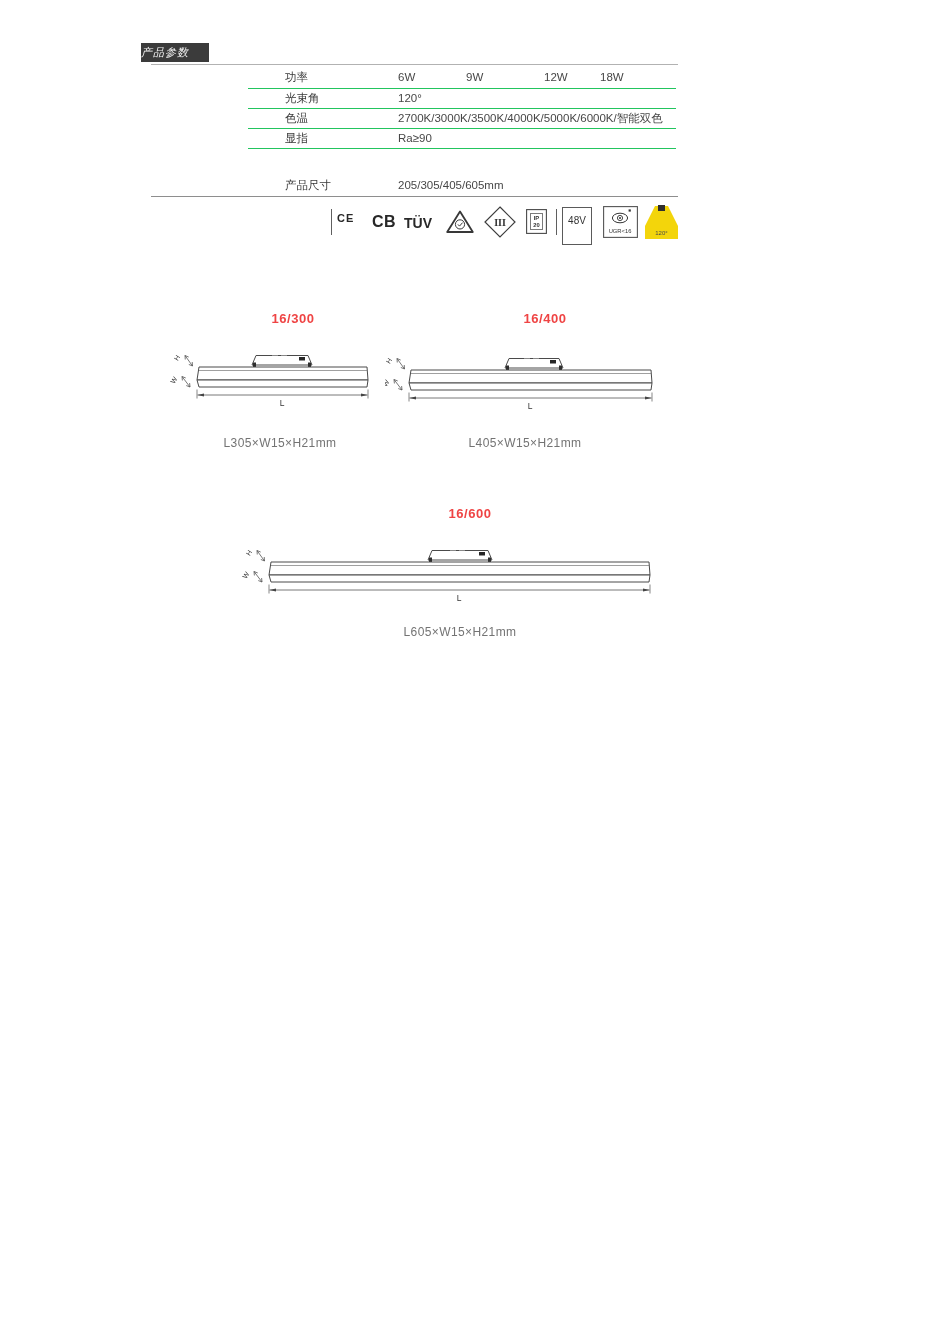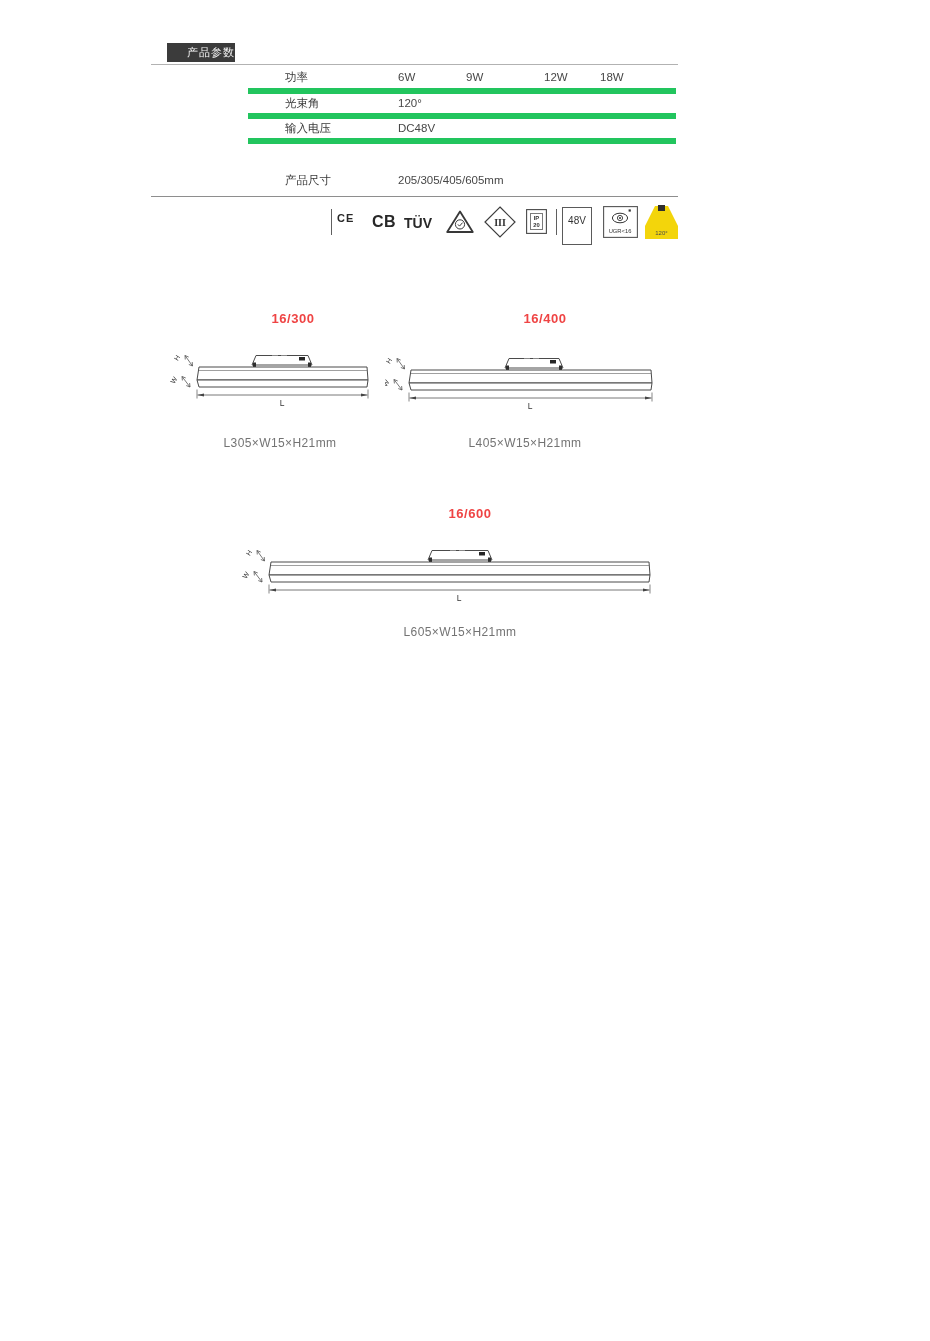--- a/index.html
+++ b/index.html
@@ -2,30 +2,30 @@
 <html><head>
 <meta charset="utf-8">
 <style>
   html,body{margin:0;padding:0;background:#ffffff;}
   #page{
     position:relative;width:930px;height:1341px;margin:0 auto;background:#ffffff;
     font-family:"Liberation Sans","DejaVu Sans",sans-serif;color:#3f3f3f;overflow:hidden;
   }
   
   .badge{
-    position:absolute;left:167px;top:43px;width:68px;height:19px;background:#3b3b3b;
-    color:#f5f5f5;font-size:11px;line-height:19px;text-align:right;letter-spacing:1px;
+    position:absolute;left:141px;top:43px;width:68px;height:19px;background:#3b3b3b;
+    color:#f5f5f5;font-size:11px;line-height:19px;text-align:left;letter-spacing:1px;font-style:italic;
   }
   .hline{position:absolute;height:1px;background:#a8a8a8;}
   #badge-underline{left:151px;top:64px;width:527px;background:#b2b2b2;}
   #section-divider{left:151px;top:196px;width:527px;background:#8e8e8e;}
 
   
   #spec-table{position:absolute;left:248px;top:66px;width:428px;font-size:11.5px;}
-  .trow{position:relative;border-bottom:6px solid #22c55e;white-space:nowrap;}
+  .trow{position:relative;border-bottom:1px solid #22c55e;white-space:nowrap;}
   .trow.last{border-bottom:none;}
   .r1{height:22px;line-height:22px;}
   .r2,.r3,.r4,.r5{height:19px;line-height:19px;}
   .r6{height:21px;line-height:21px;margin-top:26px;}
   .tlabel{position:absolute;left:37px;color:#3a3a3a;}
   .tval{position:absolute;left:150px;color:#474747;}
   .v2{left:218px;}.v3{left:296px;}.v4{left:352px;}
 
   
   .vdivider{position:absolute;width:1px;height:26px;background:#5f5f5f;top:209px;}
@@ -68,23 +68,27 @@
       <span class="tlabel">功率</span>
       <span class="tval">6W</span>
       <span class="tval v2">9W</span>
       <span class="tval v3">12W</span>
       <span class="tval v4">18W</span>
     </div>
     <div class="trow r2">
       <span class="tlabel">光束角</span>
       <span class="tval">120°</span>
     </div>
-    <div class="trow r5">
-      <span class="tlabel">输入电压</span>
-      <span class="tval">DC48V</span>
+    <div class="trow r3">
+      <span class="tlabel">色温</span>
+      <span class="tval">2700K/3000K/3500K/4000K/5000K/6000K/智能双色</span>
+    </div>
+    <div class="trow r4">
+      <span class="tlabel">显指</span>
+      <span class="tval">Ra≥90</span>
     </div>
     <div class="trow r6 last">
       <span class="tlabel">产品尺寸</span>
       <span class="tval">205/305/405/605mm</span>
     </div>
   </div>
 
   <div class="hline" id="section-divider"></div>
 
   <div class="vdivider" id="divider-1"></div>

